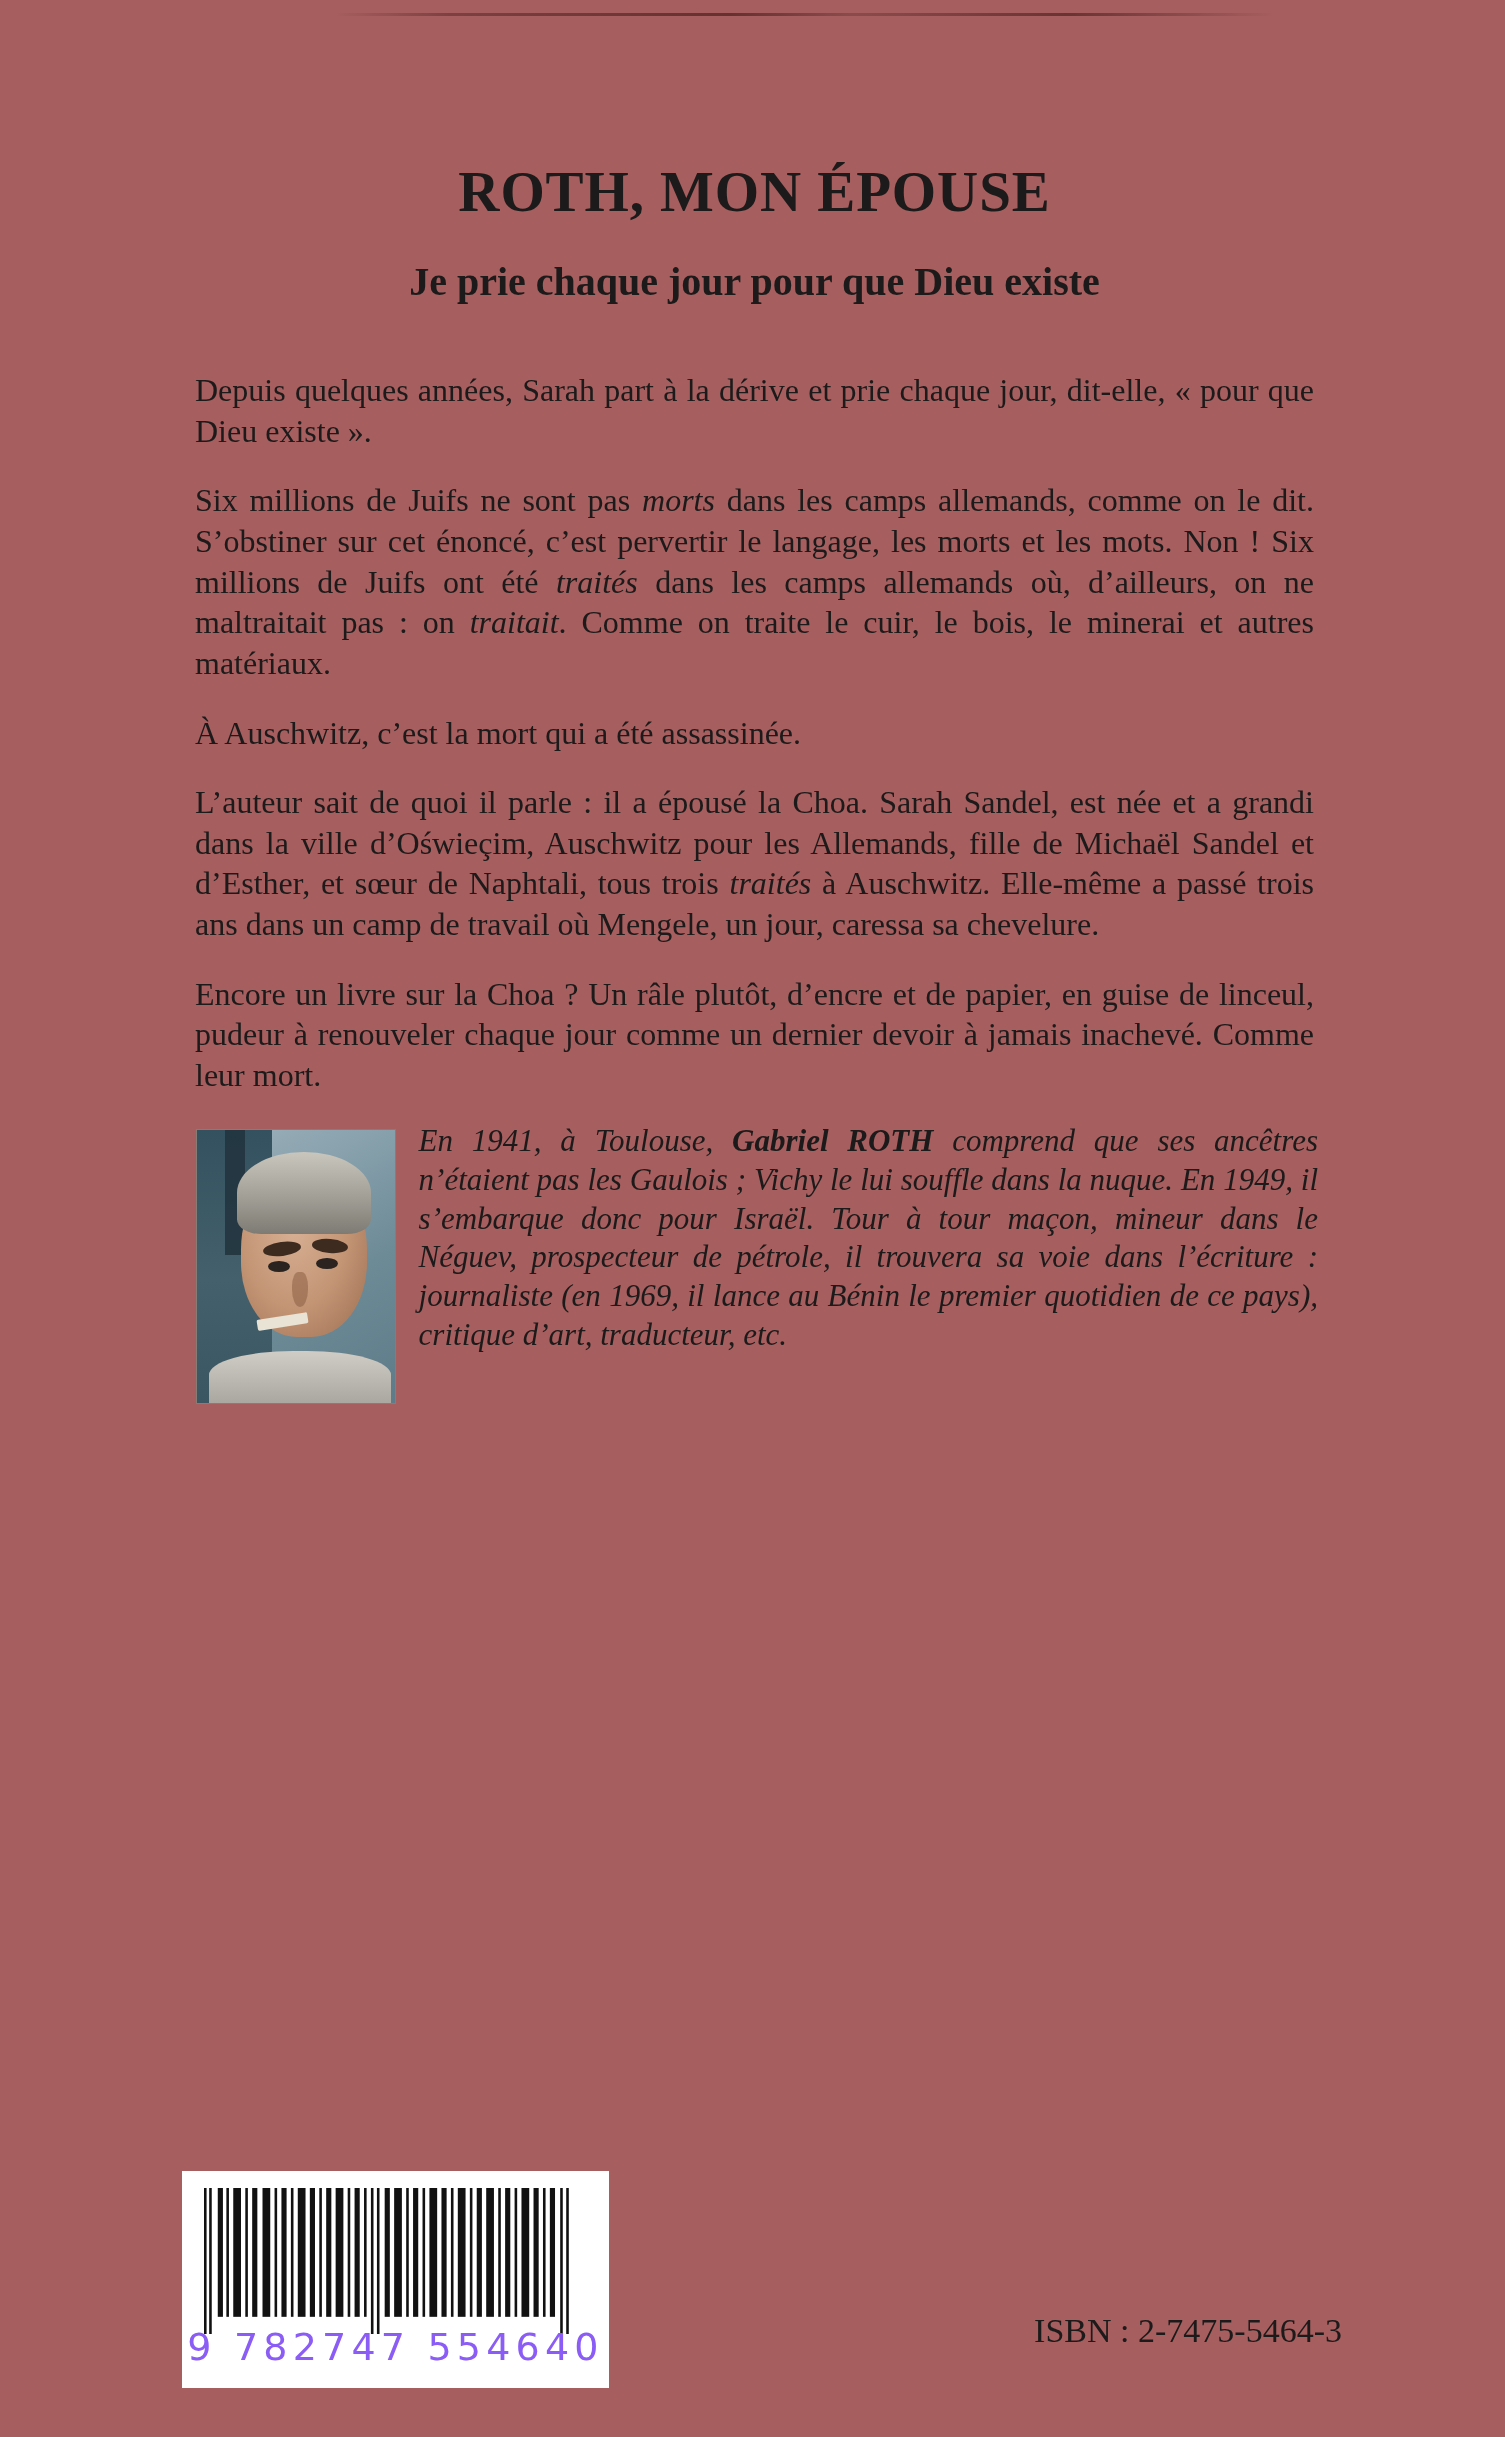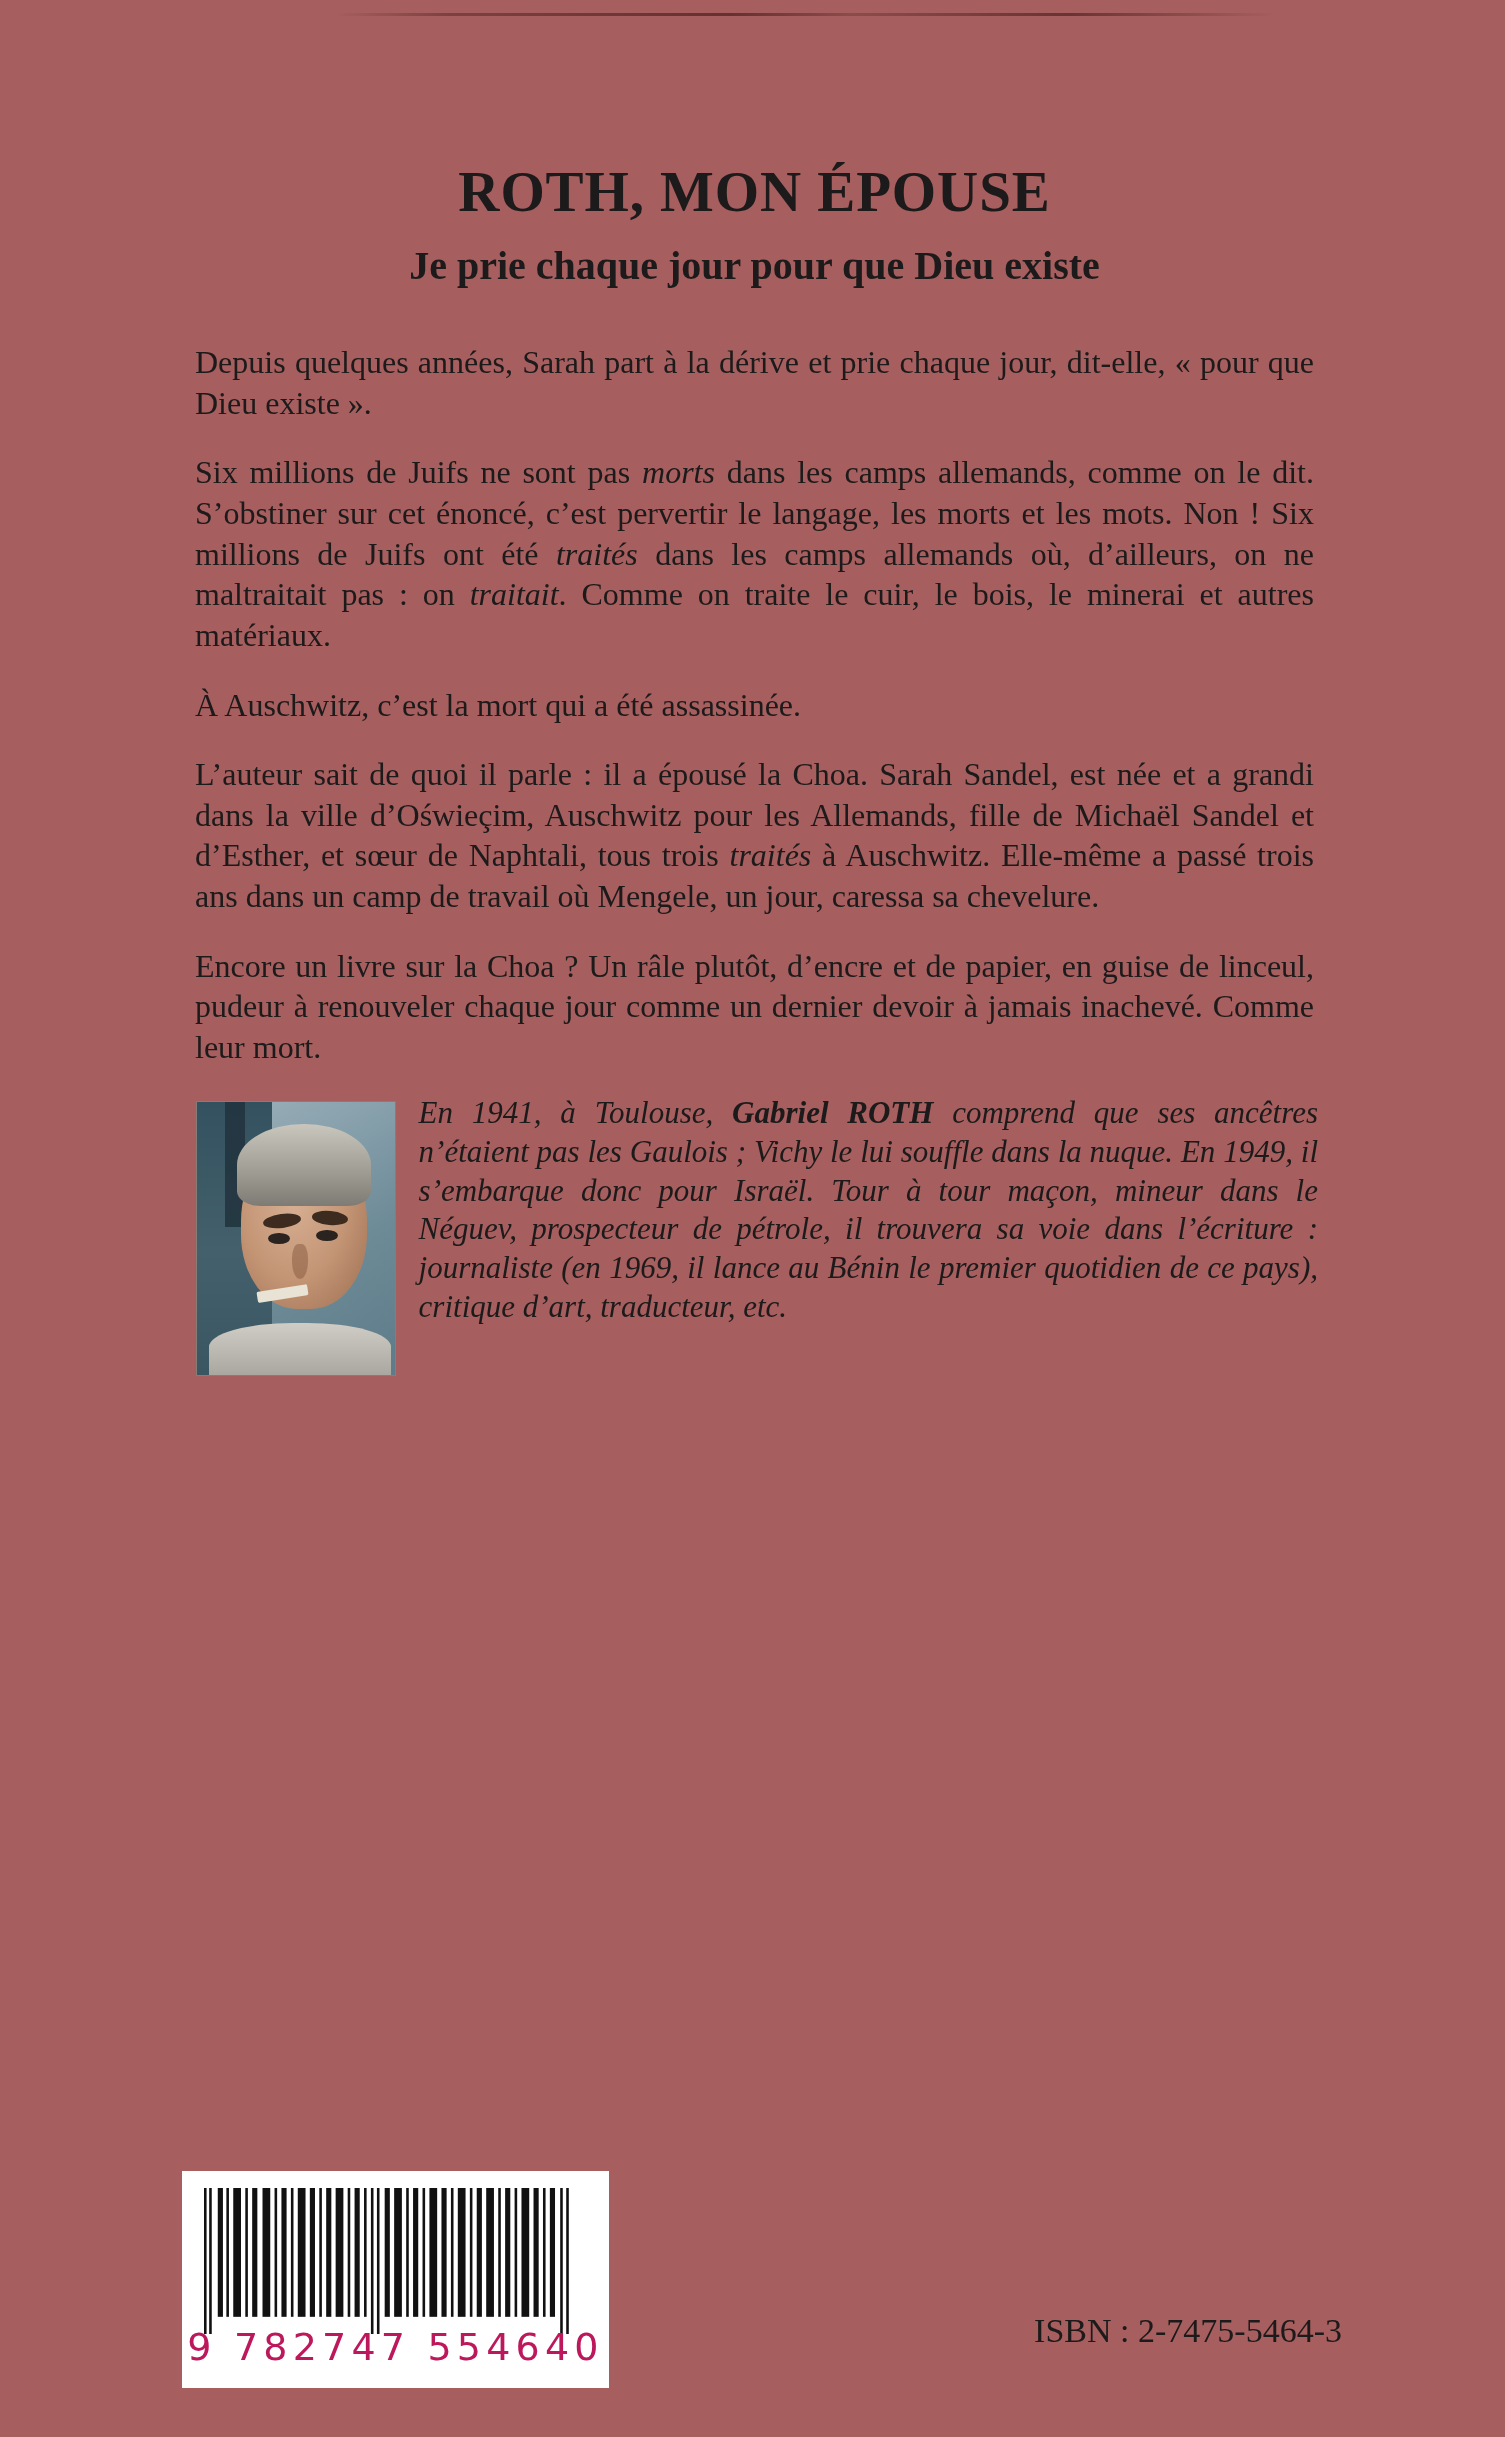--- a/index.html
+++ b/index.html
@@ -47,21 +47,21 @@
     padding-top: 162px;
     text-align: center;
     font-size: 57px;
     font-weight: bold;
     letter-spacing: 0.9px;
     line-height: 1.05;
     white-space: nowrap;
   }
 
   .subtitle {
-    margin: 0;
+    margin: 16px;
     padding-top: 22.4px;
     text-align: center;
     font-size: 40px;
     font-weight: bold;
     line-height: 1.1;
   }
 
   .blurb {
     margin: 4px;
     padding-top: 50px;
@@ -144,21 +144,21 @@
   }
   .barcode-digits {
     position: absolute;
     left: 0;
     bottom: 19px;
     width: 100%;
     text-align: center;
     font-family: "DejaVu Sans", "Liberation Sans", sans-serif;
     font-size: 38px;
     letter-spacing: 5.2px;
-    color: #be185d;
+    color: #8b5cf6;
   }
   .isbn-block {
     position: absolute;
     right: 163px;
     bottom: 83px;
     text-align: right;
     font-size: 34px;
     line-height: 1.45;
   }
   .isbn-block .price { font-size: 38px; }

